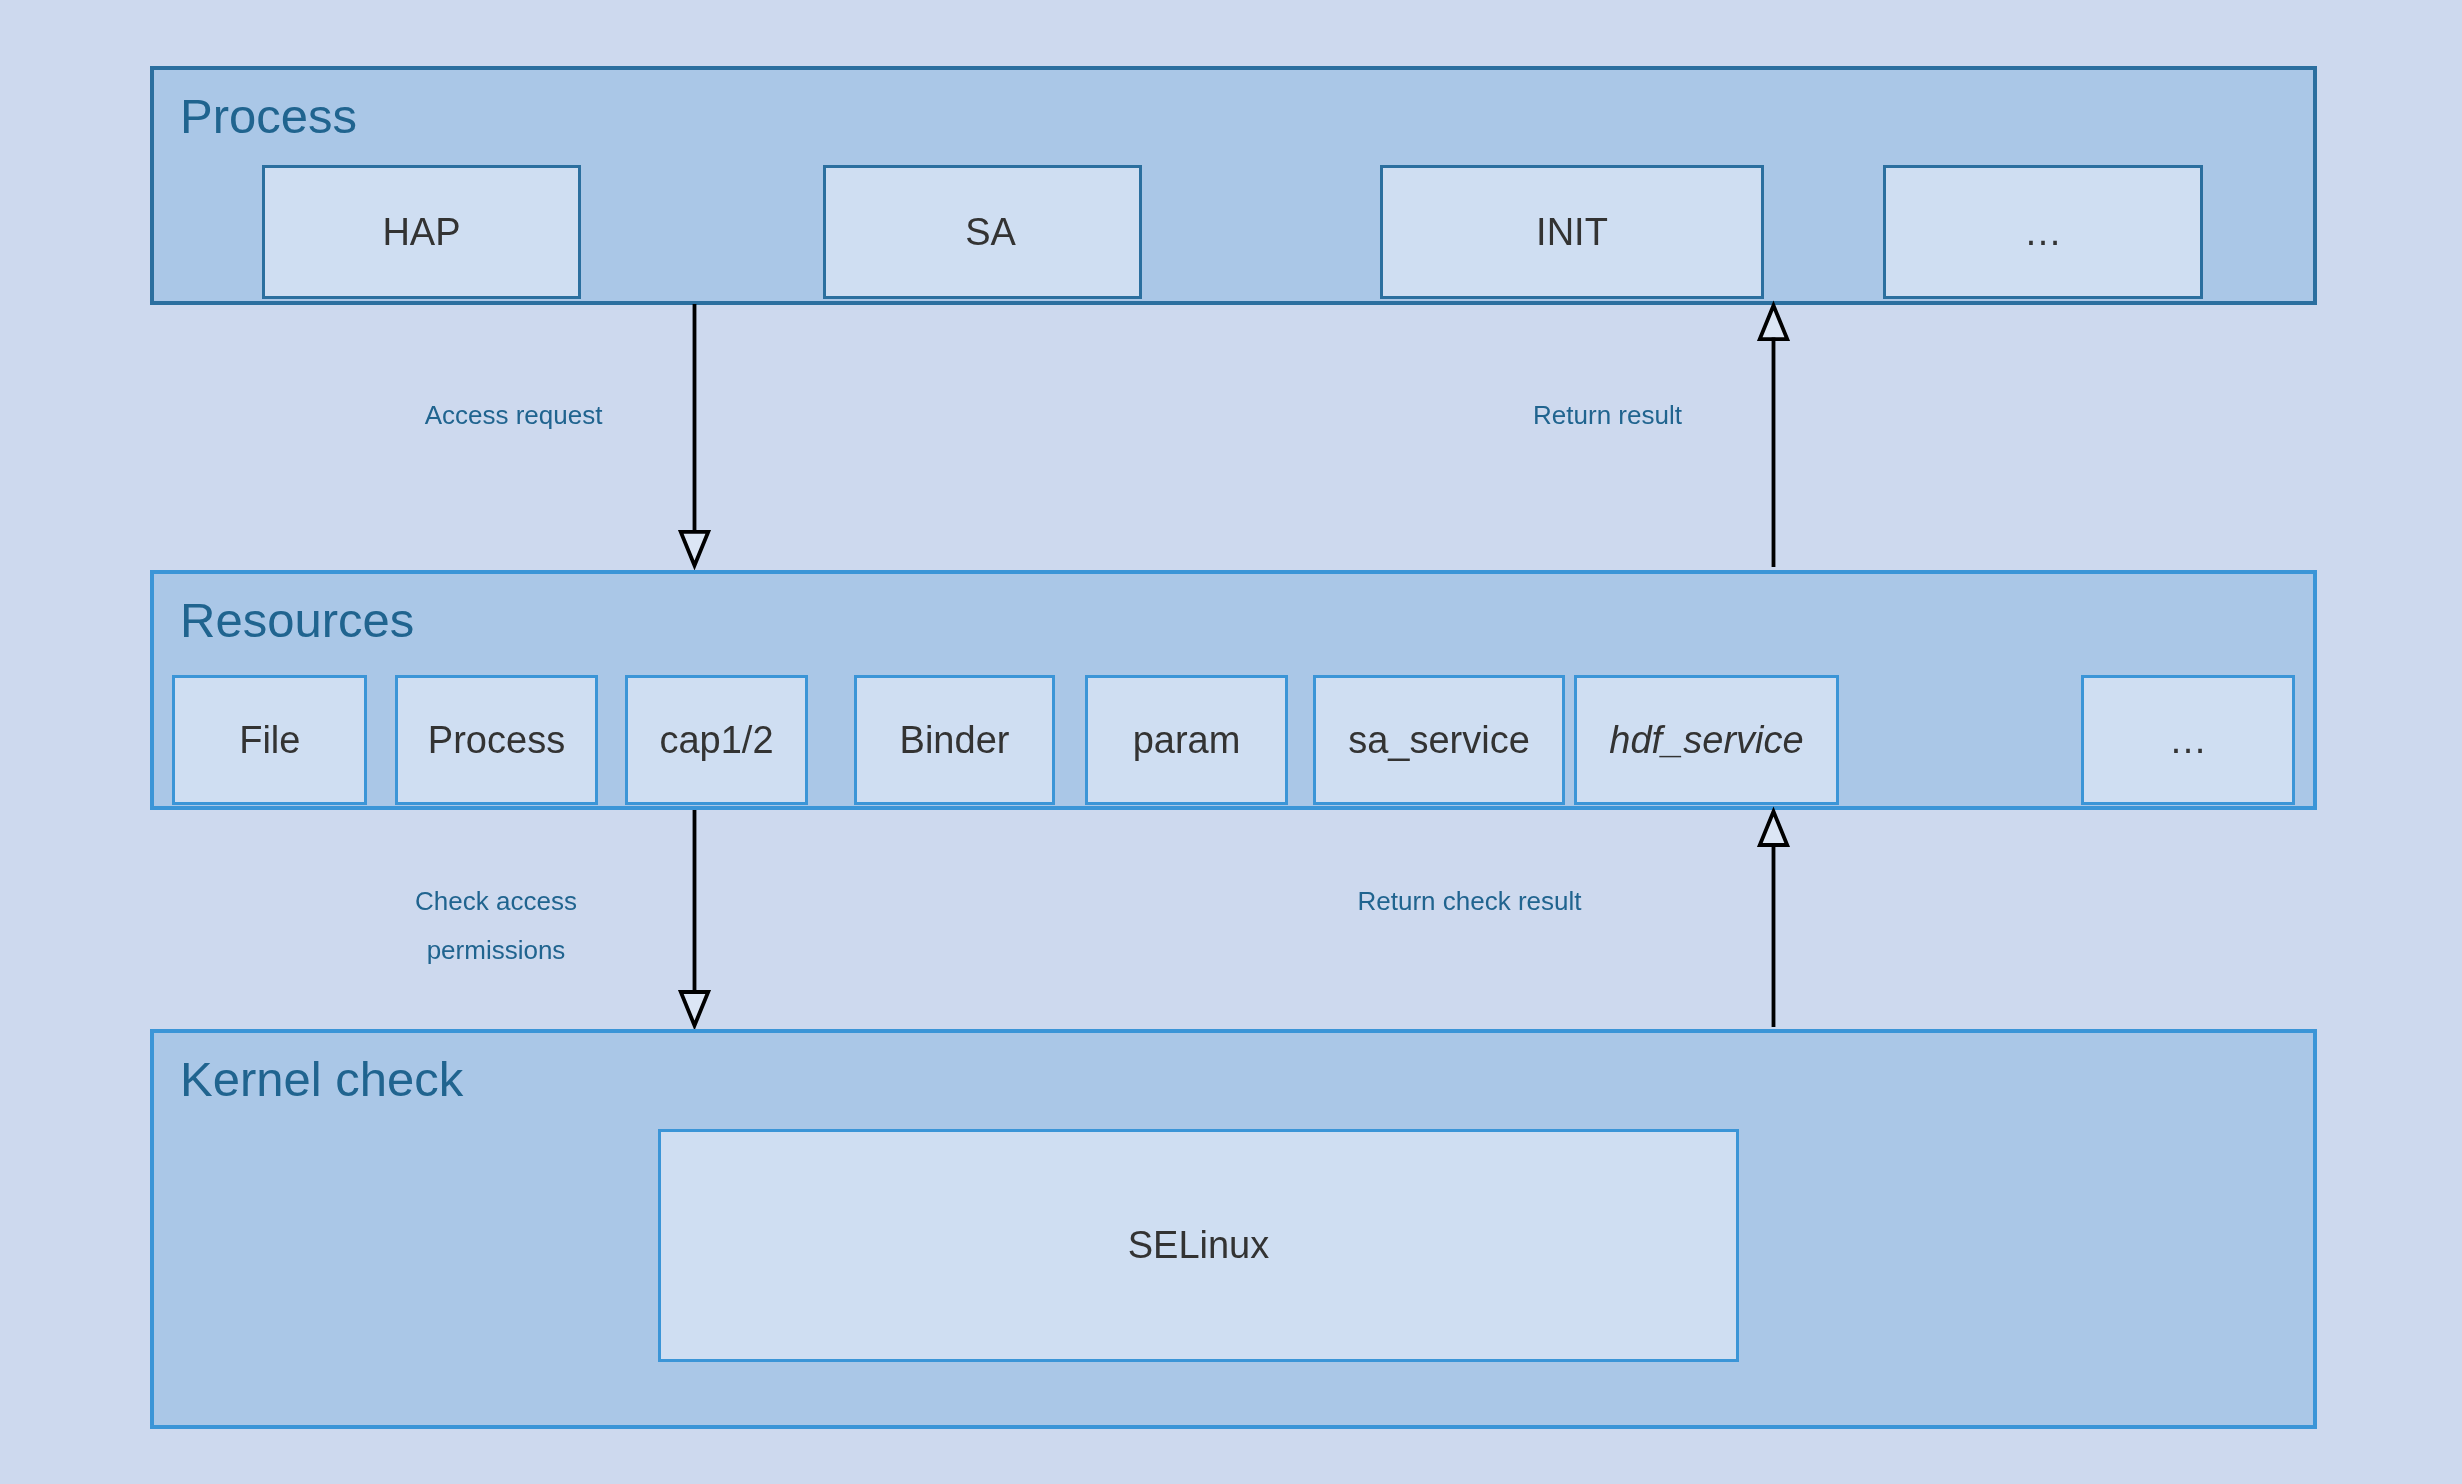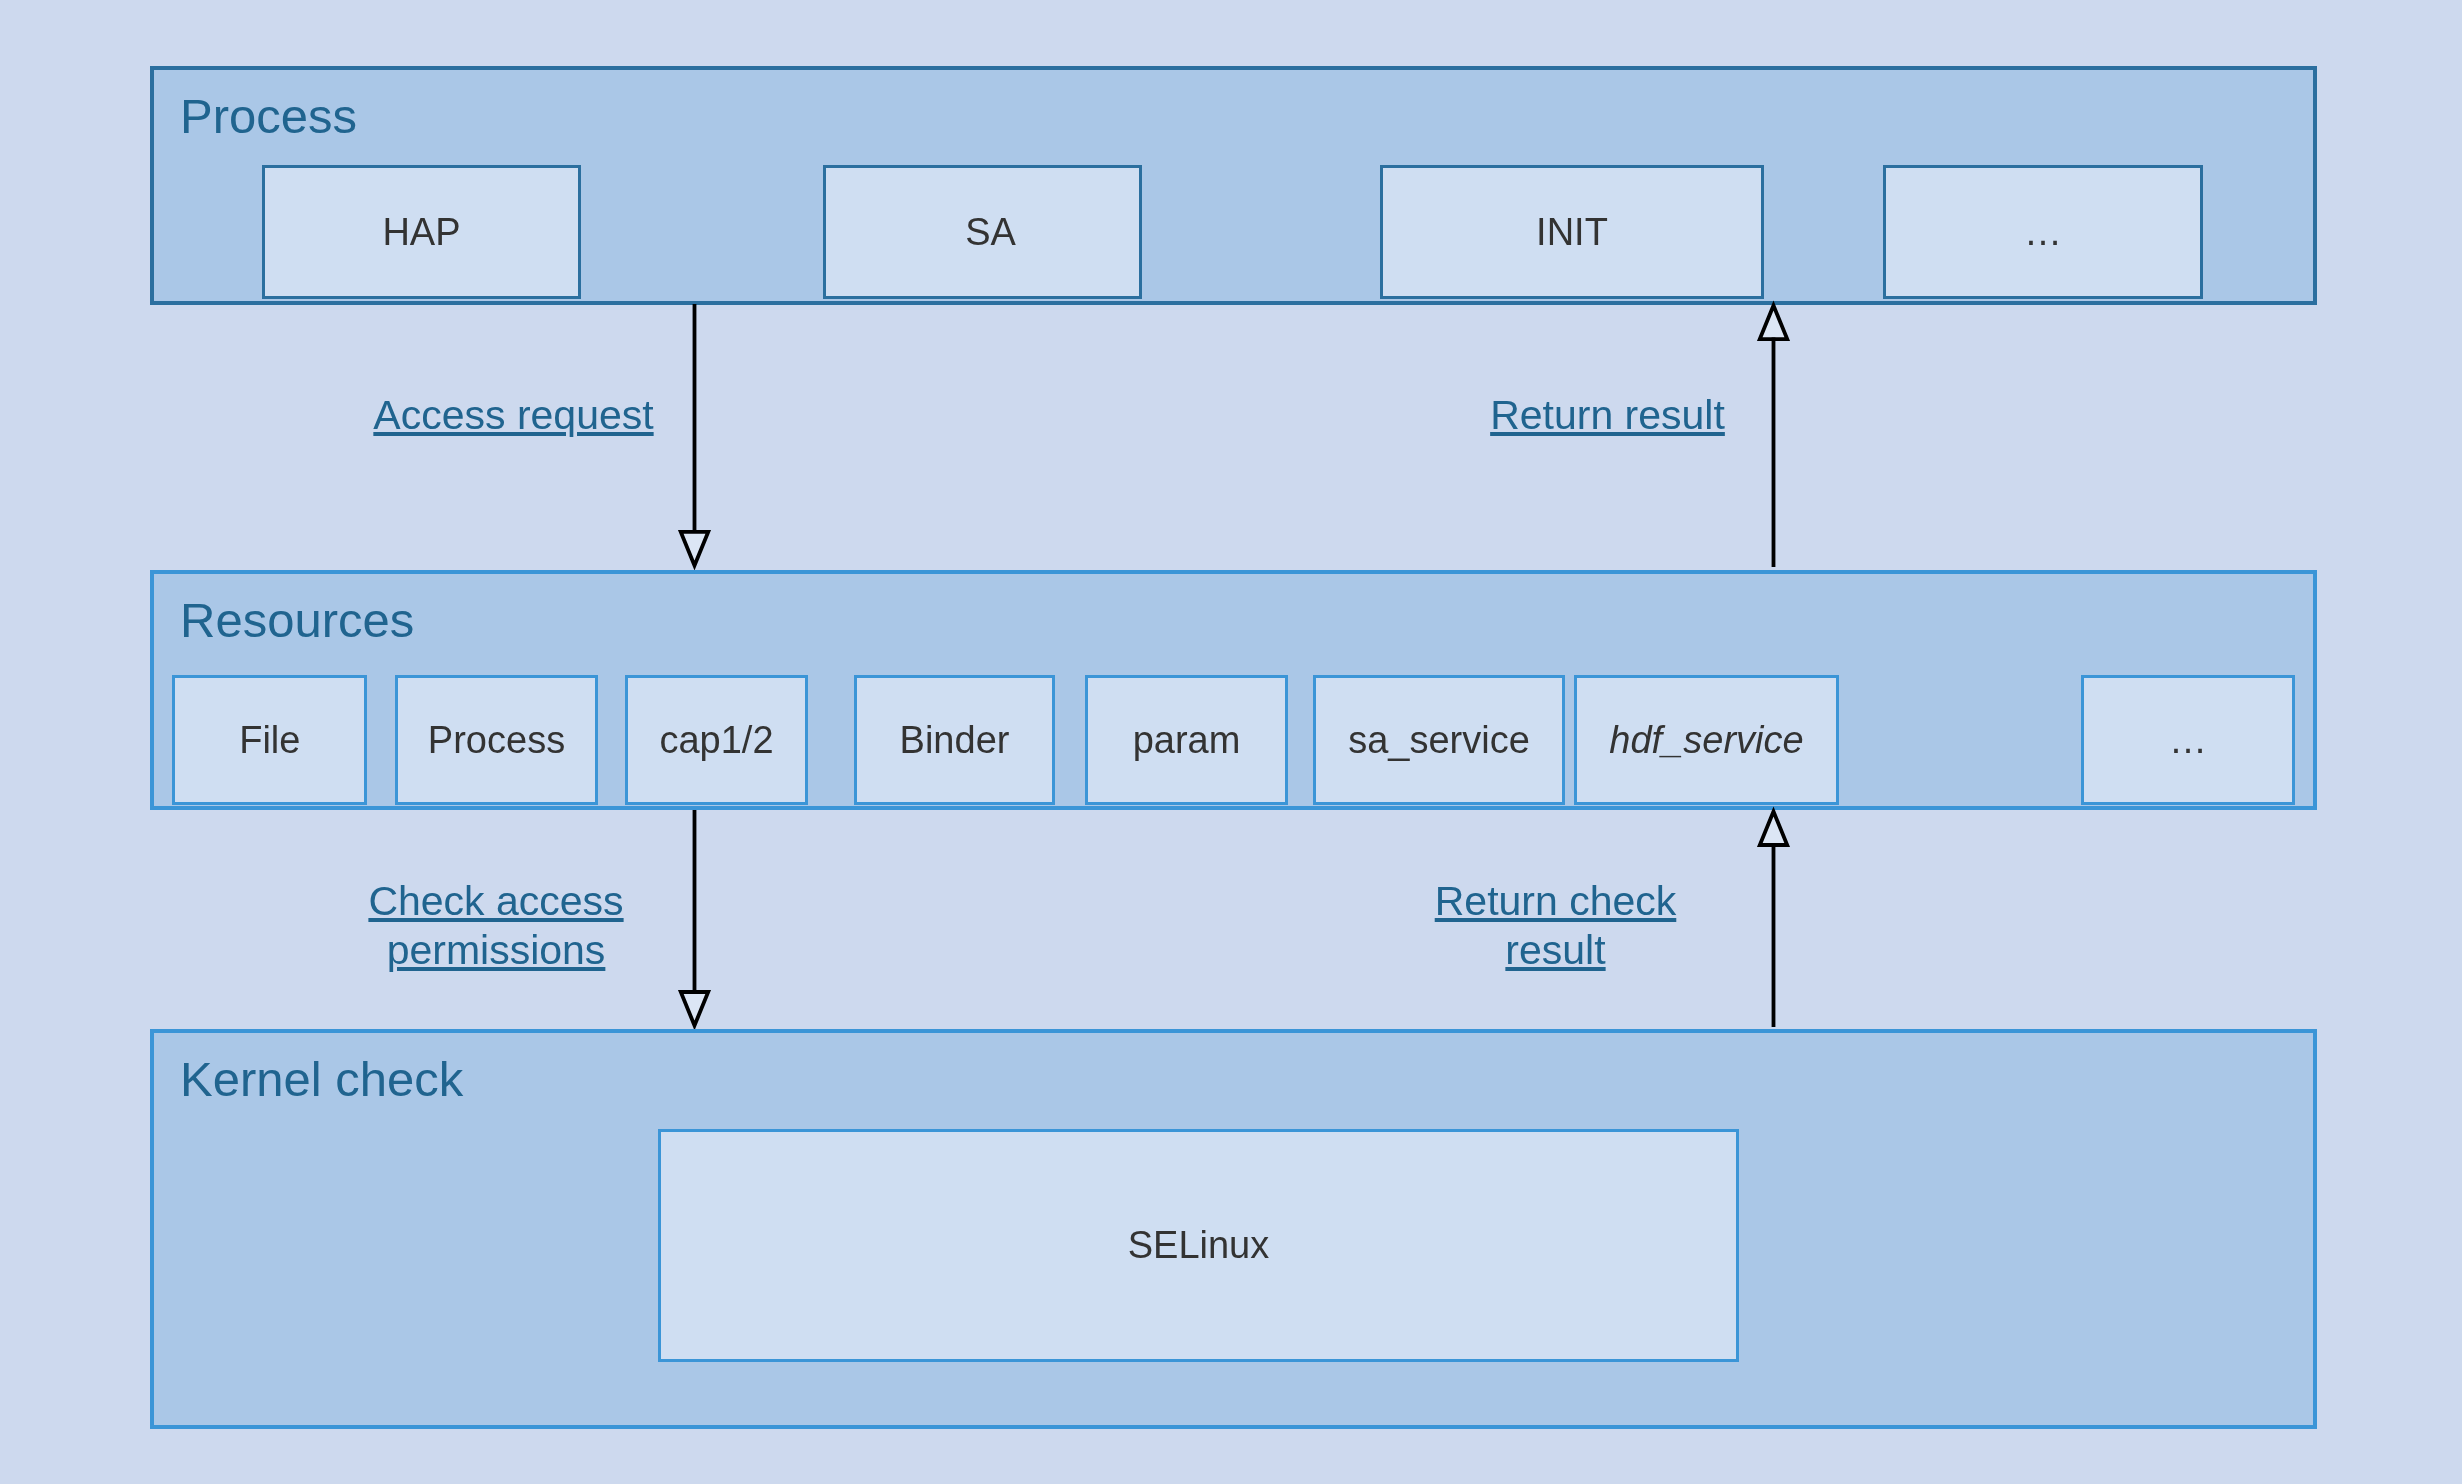--- a/index.html
+++ b/index.html
@@ -62,27 +62,27 @@
   
   .arrow{position:absolute;width:37px;overflow:visible;}
   .arrow line{stroke:var(--arrow-line);stroke-width:5;}
   .arrow polygon{stroke:var(--arrow-line);stroke-width:5;fill:var(--arrow-fill);stroke-linejoin:miter;}
   .a1{left:676px;top:304px;height:263px;}
   .a2{left:1755px;top:304px;height:263px;}
   .a3{left:676px;top:810px;height:217px;}
   .a4{left:1755px;top:810px;height:217px;}
   
   .arrow-label{
-    position:absolute;font-size:41px;color:var(--label-text);
-    text-align:center;line-height:49px;text-decoration:underline;
+    position:absolute;font-size:26px;color:var(--label-text);
+    text-align:center;line-height:49px;
   }
   .l-access{left:361px;top:391px;width:305px;white-space:nowrap;}
   .l-return-result{left:1455px;top:391px;width:305px;white-space:nowrap;}
   .l-check{left:351px;top:877px;width:290px;}
-  .l-return-check{left:1426px;top:877px;width:259px;}
+  .l-return-check{left:1340px;top:877px;width:259px;}
 </style>
 </head>
 <body>
 
 <section class="band band-process">
   <div class="band-title">Process</div>
   <div class="node n-hap">HAP</div>
   <div class="node n-sa">SA</div>
   <div class="node n-init">INIT</div>
   <div class="node n-pdots">…</div>

